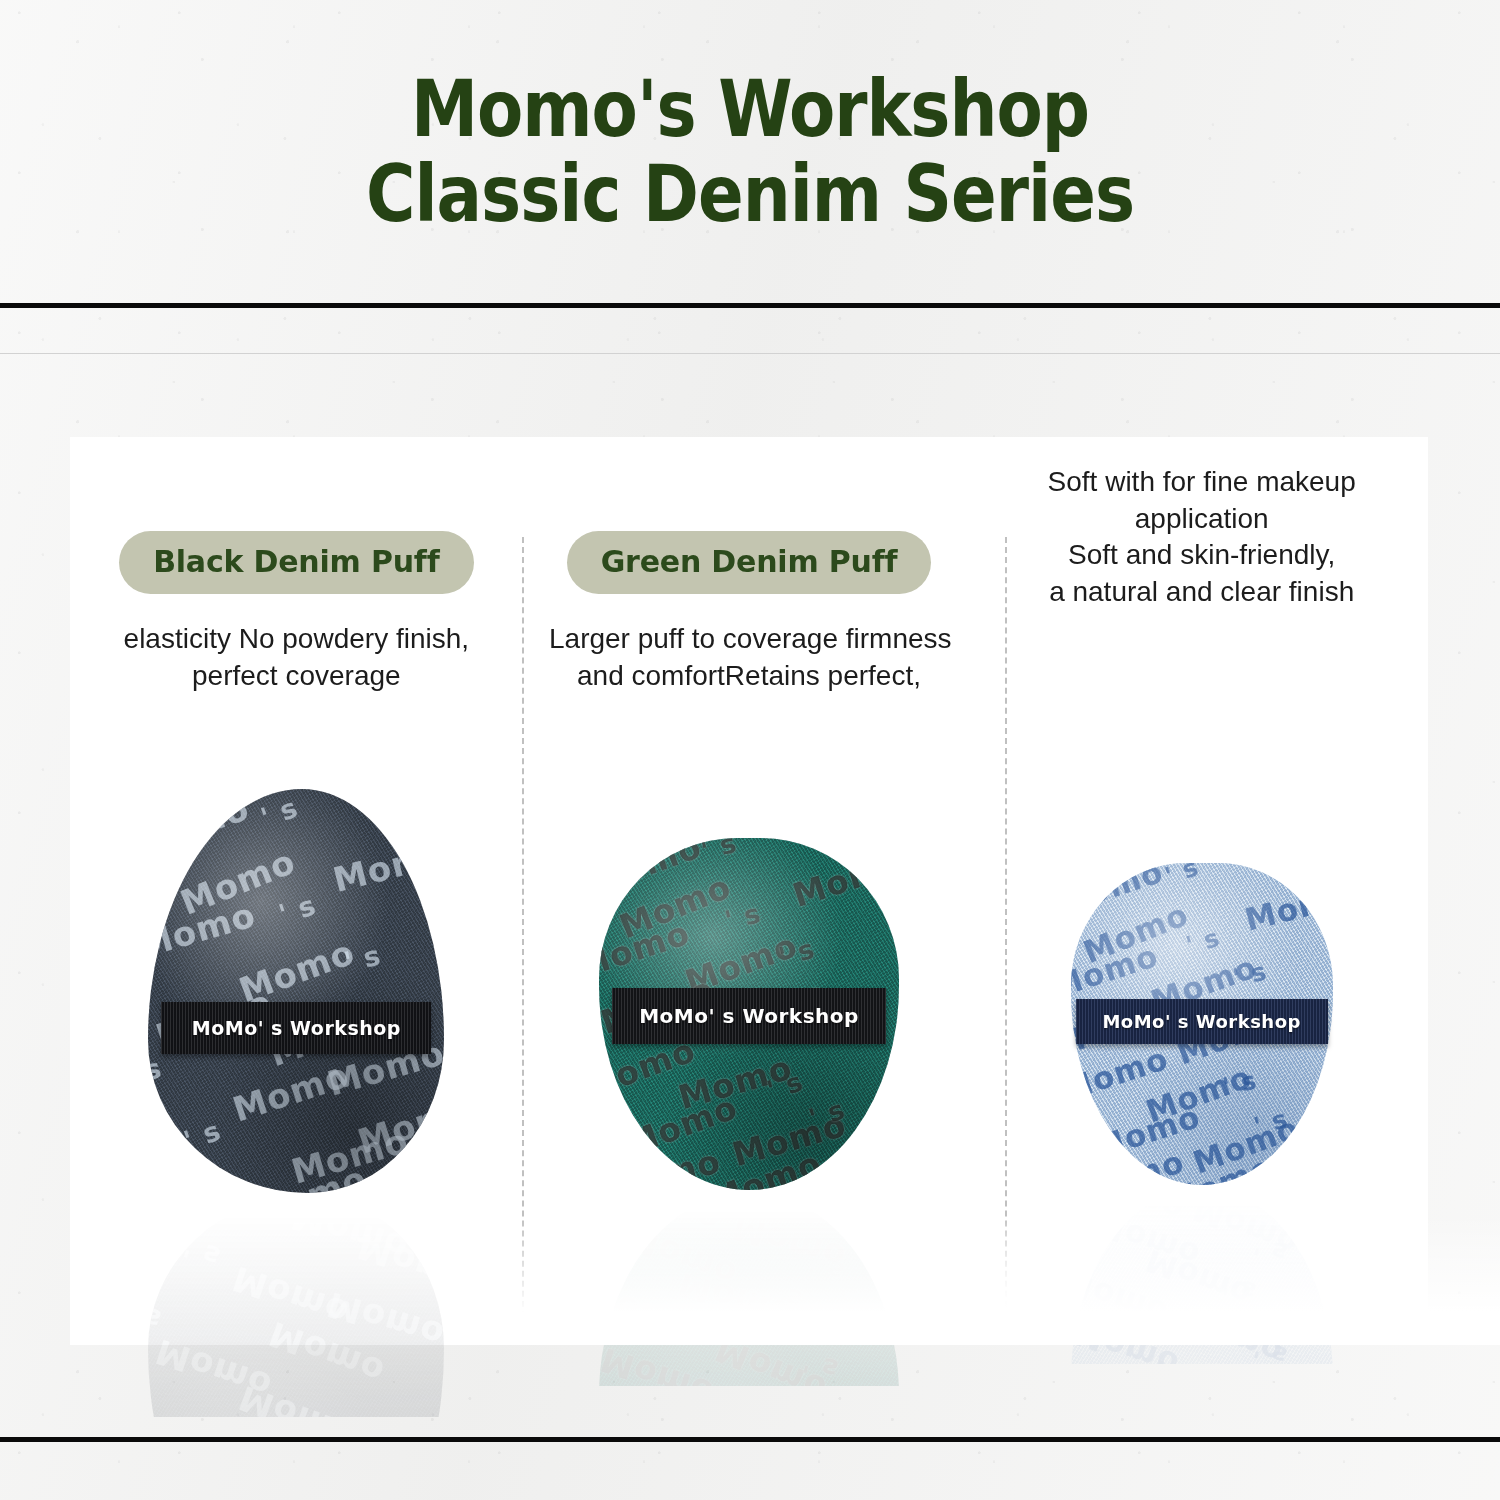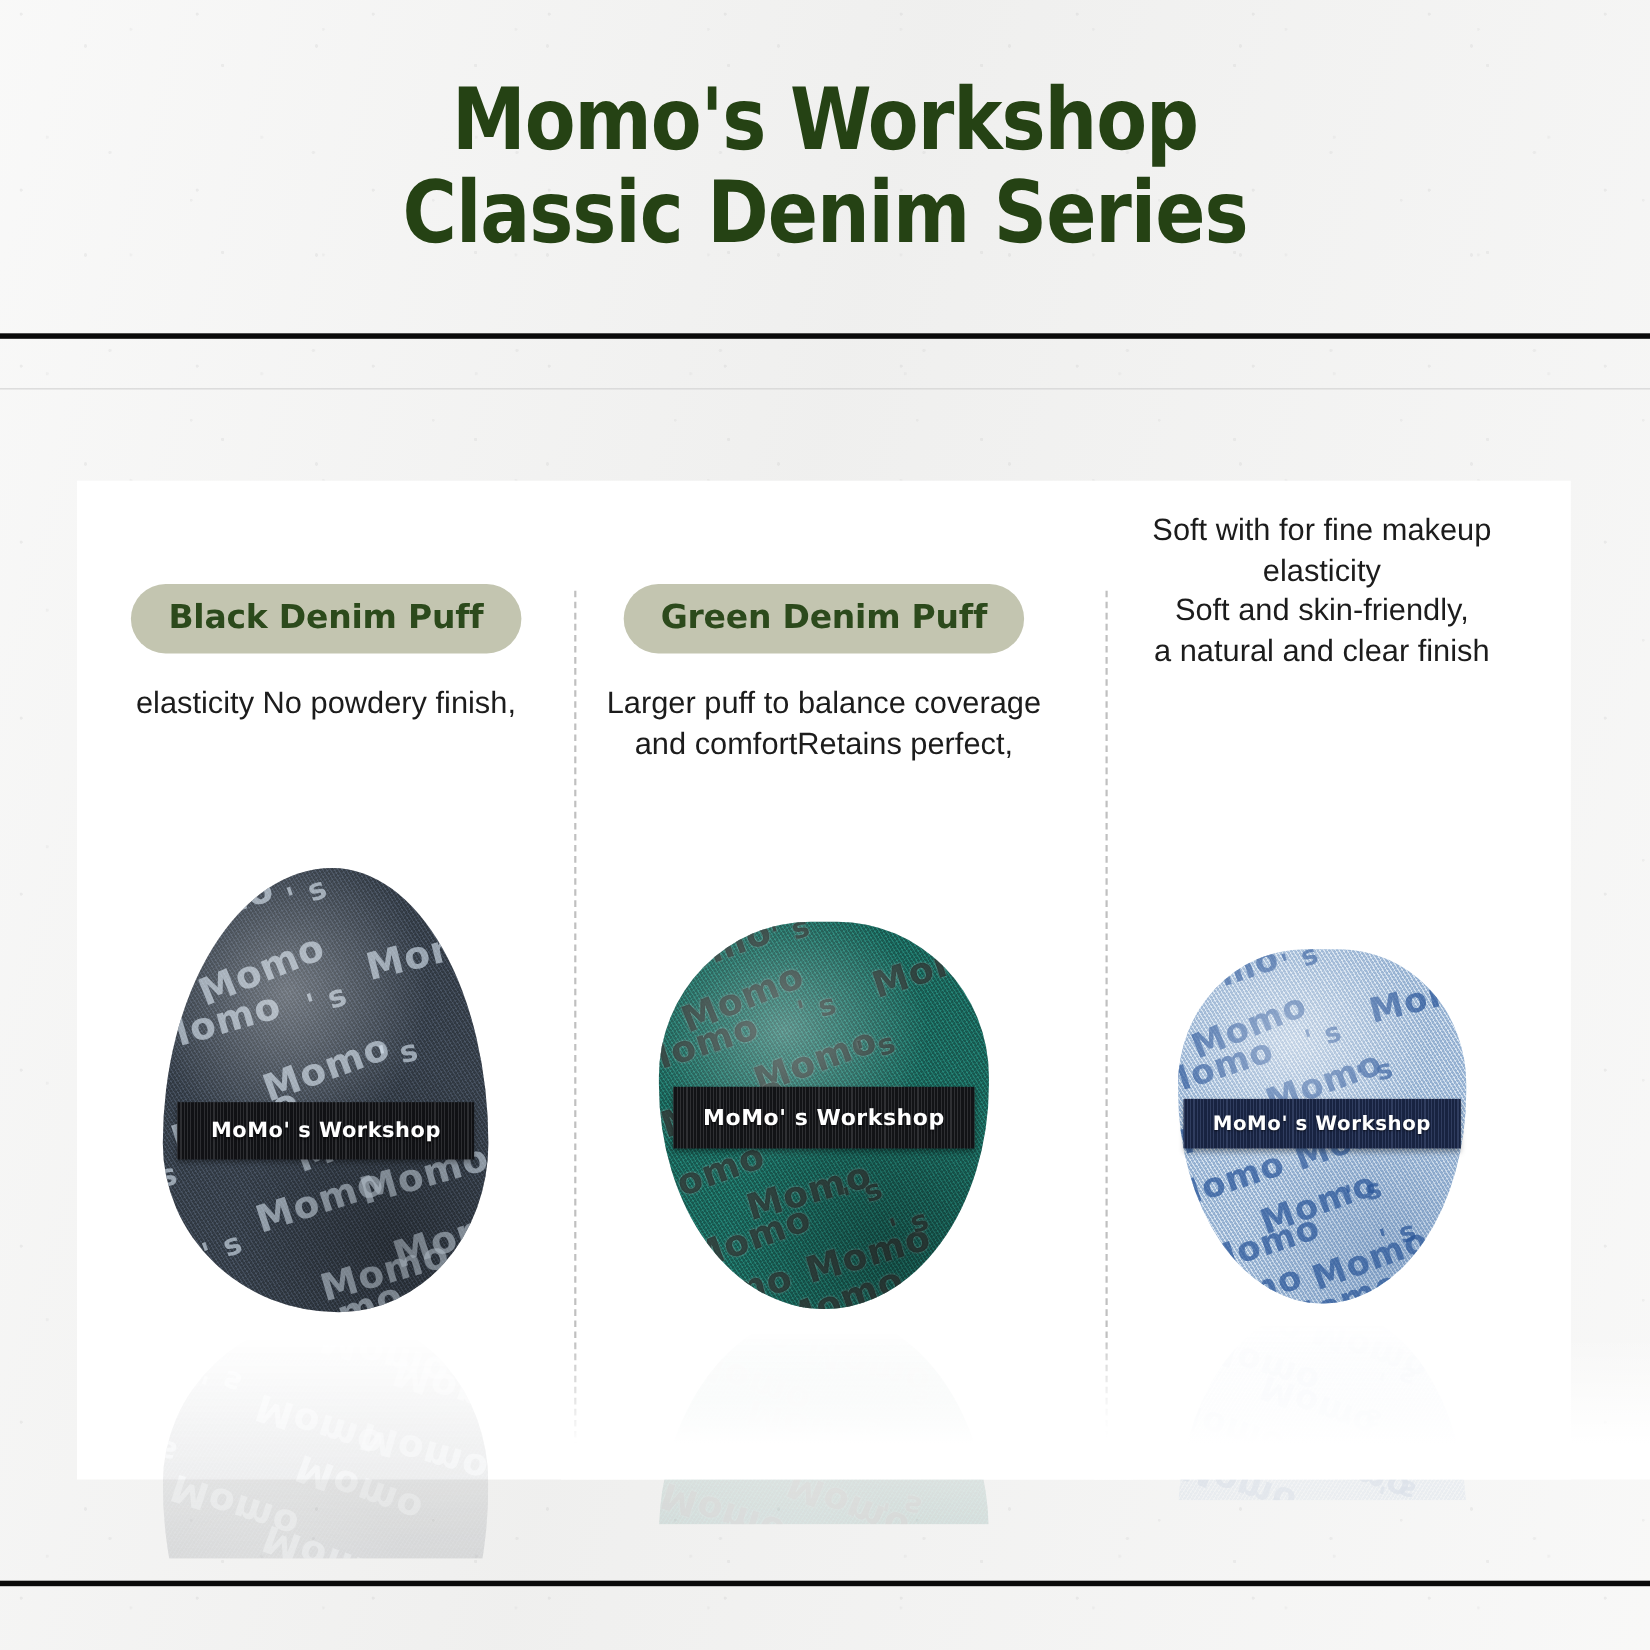--- a/index.html
+++ b/index.html
@@ -304,20 +304,21 @@
 
   <div class="divider" id="divider-1"></div>
   <div class="divider" id="divider-2"></div>
 
   <div id="columns">
 
     <div class="col">
       <div class="badge">Black Denim Puff</div>
       <div class="desc">
         <span>elasticity No powdery finish,</span>
+        <span>perfect coverage</span>
       </div>
 
       <div class="stage">
         <div class="puff-wrap" id="puff-black-wrap">
           <div class="puff puff-black">
             <div class="weave"></div>
             <div class="marks" id="marks-black">
                 <div class="mark" style="left: -6%; top: 4%; font-size: 34px; transform: rotate(-18deg);">Momo</div>
                 <div class="mark" style="left: 38%; top: 2%; font-size: 27.2px; transform: rotate(-20deg);">' s</div>
                 <div class="mark" style="left: 62%; top: 14%; font-size: 34px; transform: rotate(-14deg);">Momo</div>
@@ -362,21 +363,21 @@
             <div class="sheen"></div>
           </div>
             </div>
           </div>
       </div>
     </div>
 
     <div class="col">
       <div class="badge">Green Denim Puff</div>
       <div class="desc">
-        <span>Larger puff to balance coverage</span>
+        <span>Larger puff to coverage firmness</span>
         <span>and comfortRetains perfect,</span>
       </div>
 
       <div class="stage">
         <div class="puff-wrap" id="puff-green-wrap">
           <div class="puff puff-green">
             <div class="weave"></div>
             <div class="marks" id="marks-green">
                 <div class="mark" style="left: -4%; top: 2%; font-size: 33px; transform: rotate(-20deg);">Momo</div>
                 <div class="mark" style="left: 34%; top: -2%; font-size: 26.4px; transform: rotate(-16deg);">' s</div>
@@ -423,21 +424,21 @@
             <div class="sheen"></div>
           </div>
             </div>
           </div>
       </div>
     </div>
 
     <div class="col">
       <div class="desc">
         <span>Soft with for fine makeup</span>
-        <span>elasticity</span>
+        <span>application</span>
         <span>Soft and skin-friendly,</span>
         <span>a natural and clear finish</span>
       </div>
 
       <div class="stage">
         <div class="puff-wrap" id="puff-blue-wrap">
           <div class="puff puff-blue">
             <div class="weave"></div>
             <div class="marks" id="marks-blue">
                 <div class="mark" style="left: -6%; top: 2%; font-size: 31px; transform: rotate(-18deg);">Momo</div>

